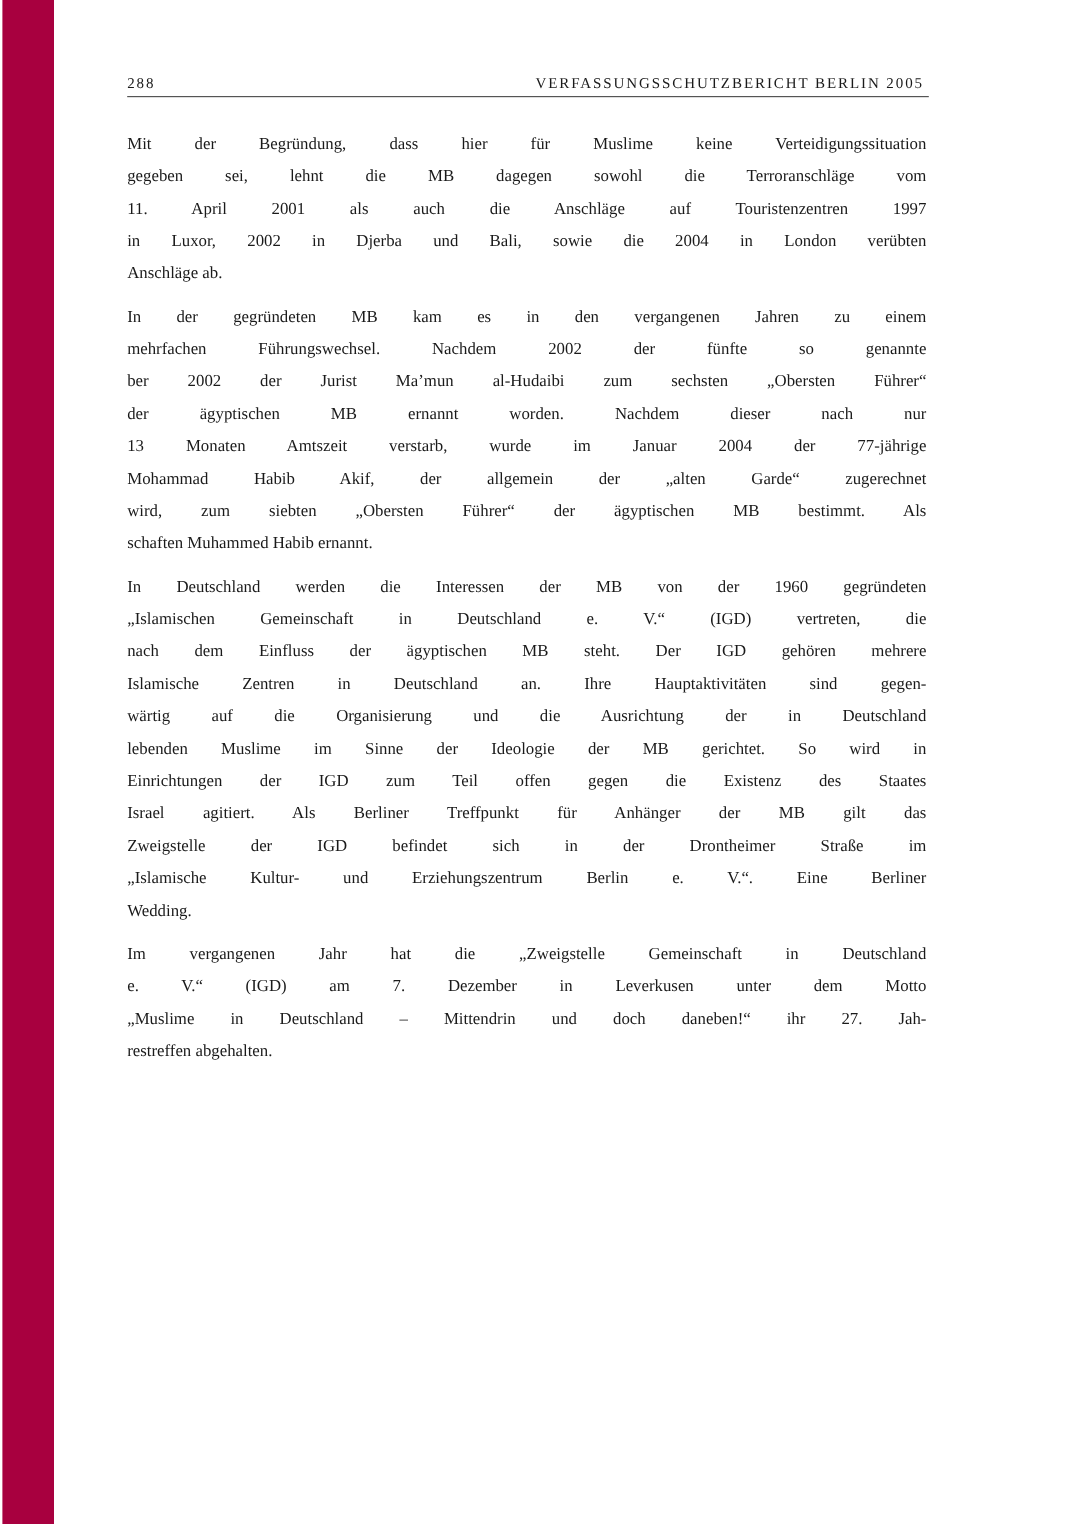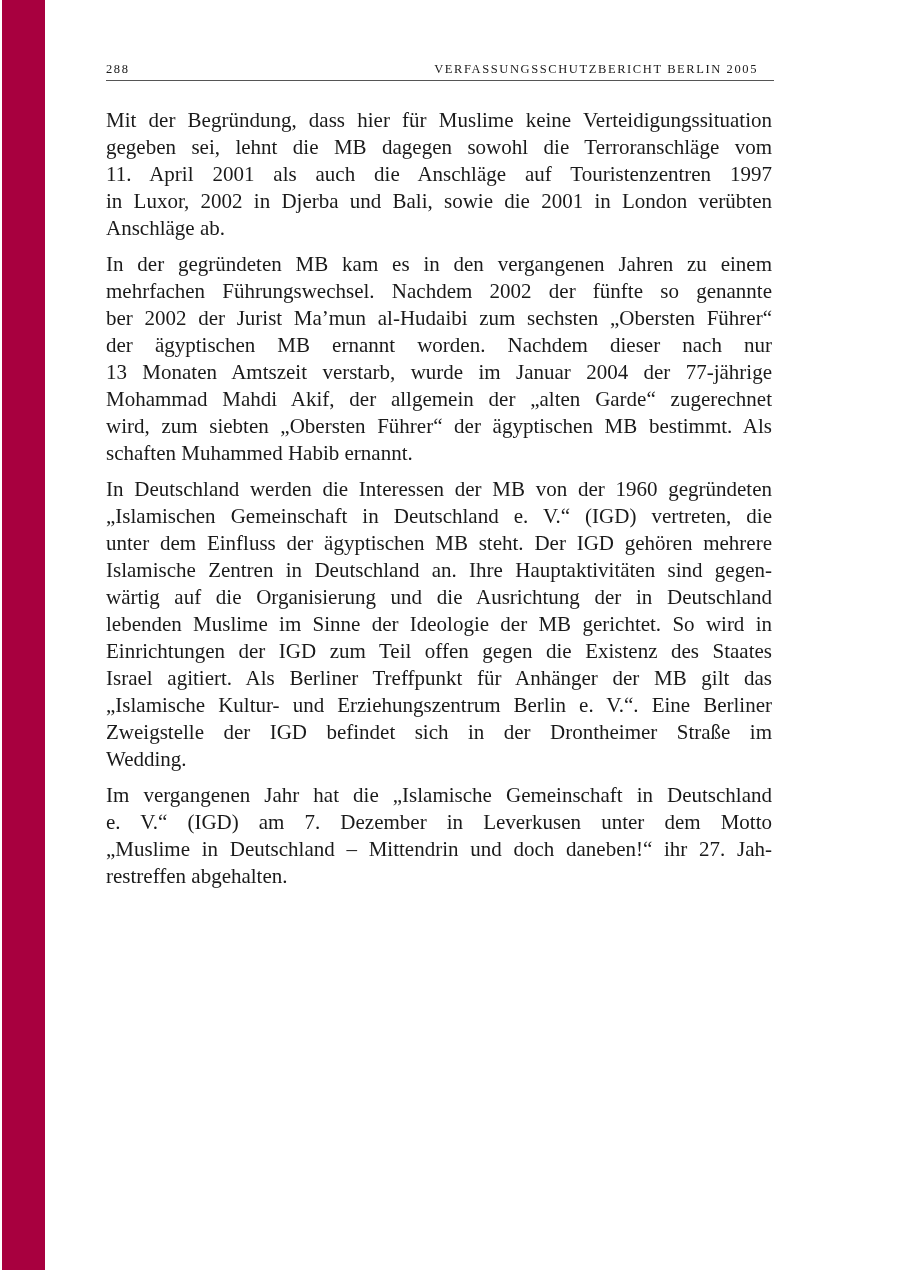--- a/index.html
+++ b/index.html
@@ -12,24 +12,24 @@
     .side-bar {
       position: absolute; left: 2px; top: 0; width: 43px; height: 1270px;
       background: #a8003f;
     }
     .header {
       position: absolute; left: 106px; top: 60px; width: 668px; height: 20px;
       border-bottom: 1px solid #555;
       font-size: 12.5px; letter-spacing: 1.6px;
     }
     .page-num { position: absolute; left: 0; top: 2px; }
-    .running-title { position: absolute; right: 16px; top: 2px; }
+    .running-title { position: absolute; right: 4px; top: 2px; }
     .content {
       position: absolute; left: 106px; top: 107px; width: 666px;
-      font-size: 21px; line-height: 27px;
+      font-size: 14px; line-height: 27px;
     }
     .para { margin: 0 0 9px 0; }
     .line {
       display: block; text-align: justify; text-align-last: justify;
       white-space: nowrap; height: 27px;
     }
     .line.last { text-align-last: left; }
     
     .line { white-space: normal; overflow: hidden; }
   </style>
@@ -41,45 +41,45 @@
 <div class="header">
   <span class="page-num">288</span>
   <span class="running-title">VERFASSUNGSSCHUTZBERICHT BERLIN 2005</span>
 </div>
 
 <div class="content">
   <div class="para">
     <span class="line">Mit der Begründung, dass hier für Muslime keine Verteidigungssituation</span>
     <span class="line">gegeben sei, lehnt die MB dagegen sowohl die Terroranschläge vom</span>
     <span class="line">11. April 2001 als auch die Anschläge auf Touristenzentren 1997</span>
-    <span class="line">in Luxor, 2002 in Djerba und Bali, sowie die 2001 in London verübten</span>
+    <span class="line">in Luxor, 2002 in Djerba und Bali, sowie die 2004 in London verübten</span>
     <span class="line last">Anschläge ab.</span>
   </div>
   <div class="para">
     <span class="line">In der gegründeten MB kam es in den vergangenen Jahren zu einem</span>
     <span class="line">mehrfachen Führungswechsel. Nachdem 2002 der fünfte so genannte</span>
     <span class="line">ber 2002 der Jurist Ma’mun al-Hudaibi zum sechsten „Obersten Führer“</span>
     <span class="line">der ägyptischen MB ernannt worden. Nachdem dieser nach nur</span>
     <span class="line">13 Monaten Amtszeit verstarb, wurde im Januar 2004 der 77-jährige</span>
-    <span class="line">Mohammad Mahdi Akif, der allgemein der „alten Garde“ zugerechnet</span>
+    <span class="line">Mohammad Habib Akif, der allgemein der „alten Garde“ zugerechnet</span>
     <span class="line">wird, zum siebten „Obersten Führer“ der ägyptischen MB bestimmt. Als</span>
     <span class="line last">schaften Muhammed Habib ernannt.</span>
   </div>
   <div class="para">
     <span class="line">In Deutschland werden die Interessen der MB von der 1960 gegründeten</span>
     <span class="line">„Islamischen Gemeinschaft in Deutschland e. V.“ (IGD) vertreten, die</span>
-    <span class="line">unter dem Einfluss der ägyptischen MB steht. Der IGD gehören mehrere</span>
+    <span class="line">nach dem Einfluss der ägyptischen MB steht. Der IGD gehören mehrere</span>
     <span class="line">Islamische Zentren in Deutschland an. Ihre Hauptaktivitäten sind gegen-</span>
     <span class="line">wärtig auf die Organisierung und die Ausrichtung der in Deutschland</span>
     <span class="line">lebenden Muslime im Sinne der Ideologie der MB gerichtet. So wird in</span>
     <span class="line">Einrichtungen der IGD zum Teil offen gegen die Existenz des Staates</span>
     <span class="line">Israel agitiert. Als Berliner Treffpunkt für Anhänger der MB gilt das</span>
+    <span class="line">Zweigstelle der IGD befindet sich in der Drontheimer Straße im</span>
     <span class="line">„Islamische Kultur- und Erziehungszentrum Berlin e. V.“. Eine Berliner</span>
-    <span class="line">Zweigstelle der IGD befindet sich in der Drontheimer Straße im</span>
     <span class="line last">Wedding.</span>
   </div>
   <div class="para">
-    <span class="line">Im vergangenen Jahr hat die „Islamische Gemeinschaft in Deutschland</span>
+    <span class="line">Im vergangenen Jahr hat die „Zweigstelle Gemeinschaft in Deutschland</span>
     <span class="line">e. V.“ (IGD) am 7. Dezember in Leverkusen unter dem Motto</span>
     <span class="line">„Muslime in Deutschland – Mittendrin und doch daneben!“ ihr 27. Jah-</span>
     <span class="line last">restreffen abgehalten.</span>
   </div>
 </div>
 
 </body></html>

